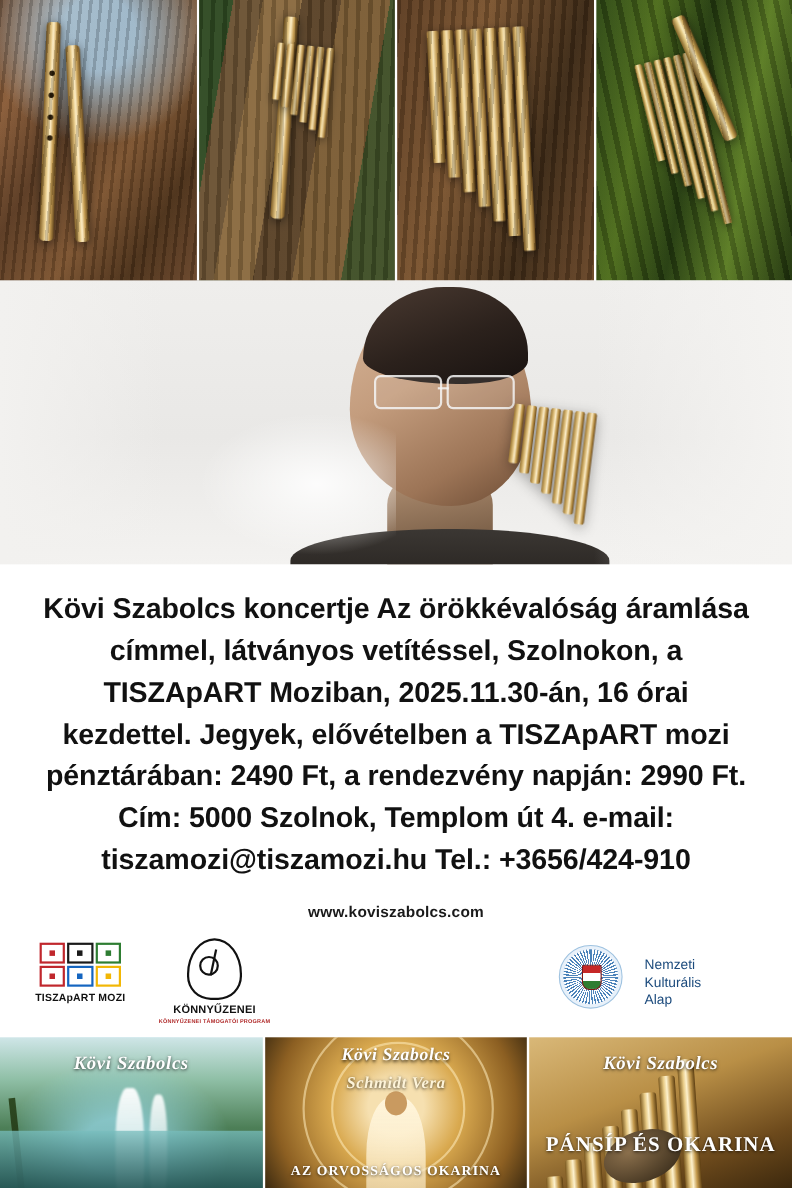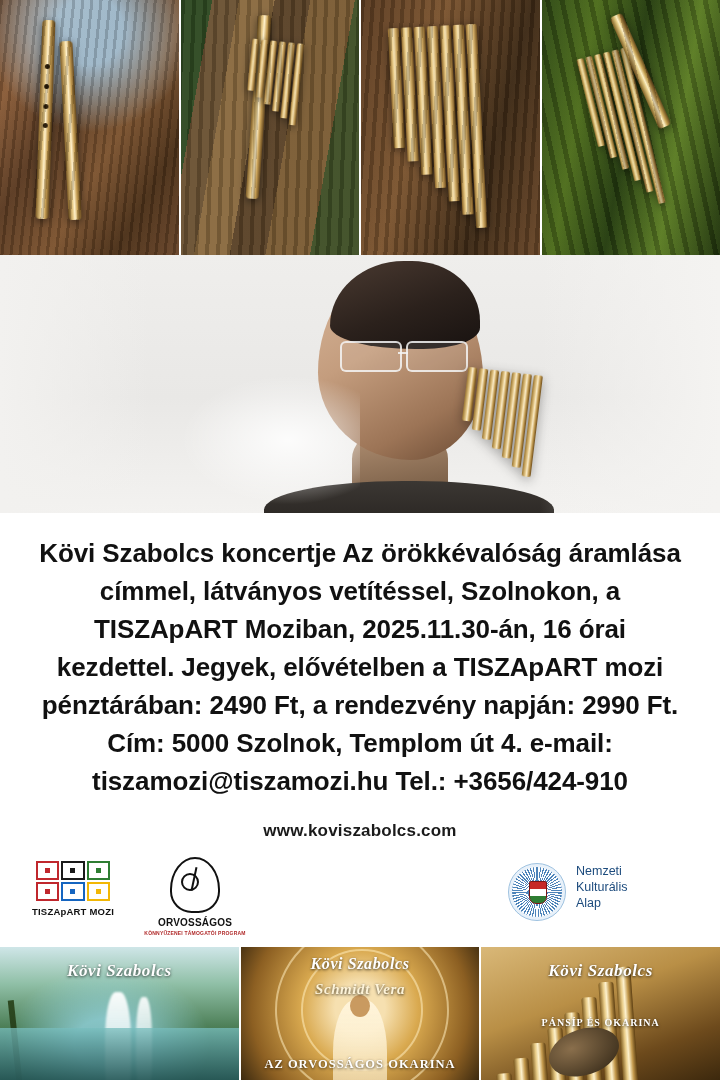--- a/index.html
+++ b/index.html
@@ -227,21 +227,21 @@
     margin: 0;
     font-size: 26px;
     line-height: 1.46;
     font-weight: bold;
     letter-spacing: -0.1px;
     color: #111;
   }
   .website {
     text-align:center;
     margin-top: 20px;
-    font-size: 17px;
+    font-size: 14px;
     font-weight: bold;
     color: #1a1a1a;
     letter-spacing: .2px;
   }
 
   
   .logos {
     position: relative;
     height: 92px;
     flex: 0 0 92px;
@@ -318,21 +318,21 @@
   .hf-sub {
     margin-top:2px;
     font-size: 5px;
     font-weight: bold;
     color: #b02a2a;
     letter-spacing:.2px;
   }
 
   
   .logo-nka { right: 22px; top: 8px; width: 190px; text-align:left; }
-  .nka-row { display:flex; align-items:flex-start; gap:10px; }
+  .nka-row { display:flex; align-items:flex-end; gap:20px; }
   .nka-mark {
     width: 56px; height: 56px; border-radius: 50%;
     background: radial-gradient(circle at 50% 50%, #ffffff 0 38%, #e8f1fa 38% 100%);
     border: 1px solid #9ec2e0;
     position: relative;
     flex: 0 0 56px;
     overflow:hidden;
   }
   .nka-mark .rays {
     position:absolute; inset:3px;
@@ -468,21 +468,21 @@
     font-family: "Liberation Serif", serif;
     font-style: italic;
     color: #fdf3d8;
   }
   .cover-album {
     bottom: 8px;
     font-size: 12.5px;
     font-family: "Liberation Serif", serif;
     letter-spacing: 1px;
   }
-  .c3 .cover-album { bottom: 52px; font-size: 10px; }
+  .c3 .cover-album { bottom: 28px; font-size: 19px; }
 </style>
 </head>
 <body>
 
 <div class="poster">
 
   <div class="photo-strip">
     <div class="photo-cell p1">
       <div class="single-flute" style="left:22%;top:8%;height:78%;transform:rotate(2deg);">
         <span class="hole" style="top:22%"></span>
@@ -570,21 +570,21 @@
           <span style="color:#2e7d32"></span>
         <span style="color:#c0272d"></span>
           <span style="color:#1565c0"></span>
           <span style="color:#f2b705"></span>
       </div>
       <div class="tp-name">TISZApART MOZI</div>
     </div>
 
     <div class="logo logo-hang">
       <div class="hf-mark"></div>
-      <div class="hf-name">ORVOSSÁGOS</div>
+      <div class="hf-name">KÖNNYŰZENEI</div>
       <div class="hf-sub">KÖNNYŰZENEI TÁMOGATÓI PROGRAM</div>
     </div>
 
     <div class="logo logo-nka">
       <div class="nka-row">
         <div class="nka-mark">
           <span class="rays"></span>
           <span class="shield"></span>
         </div>
         <div class="nka-text">

